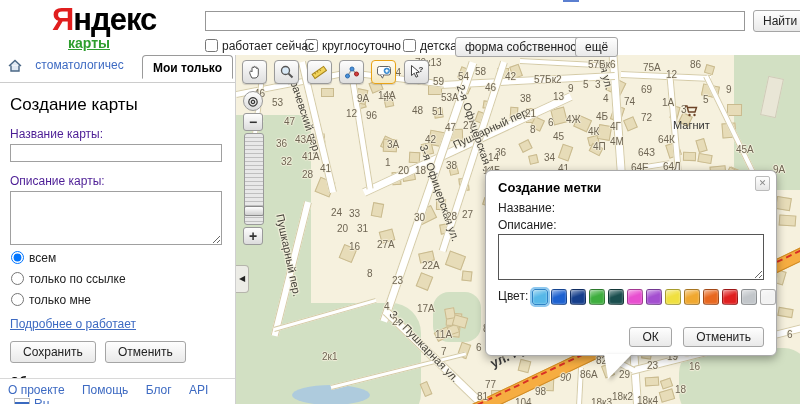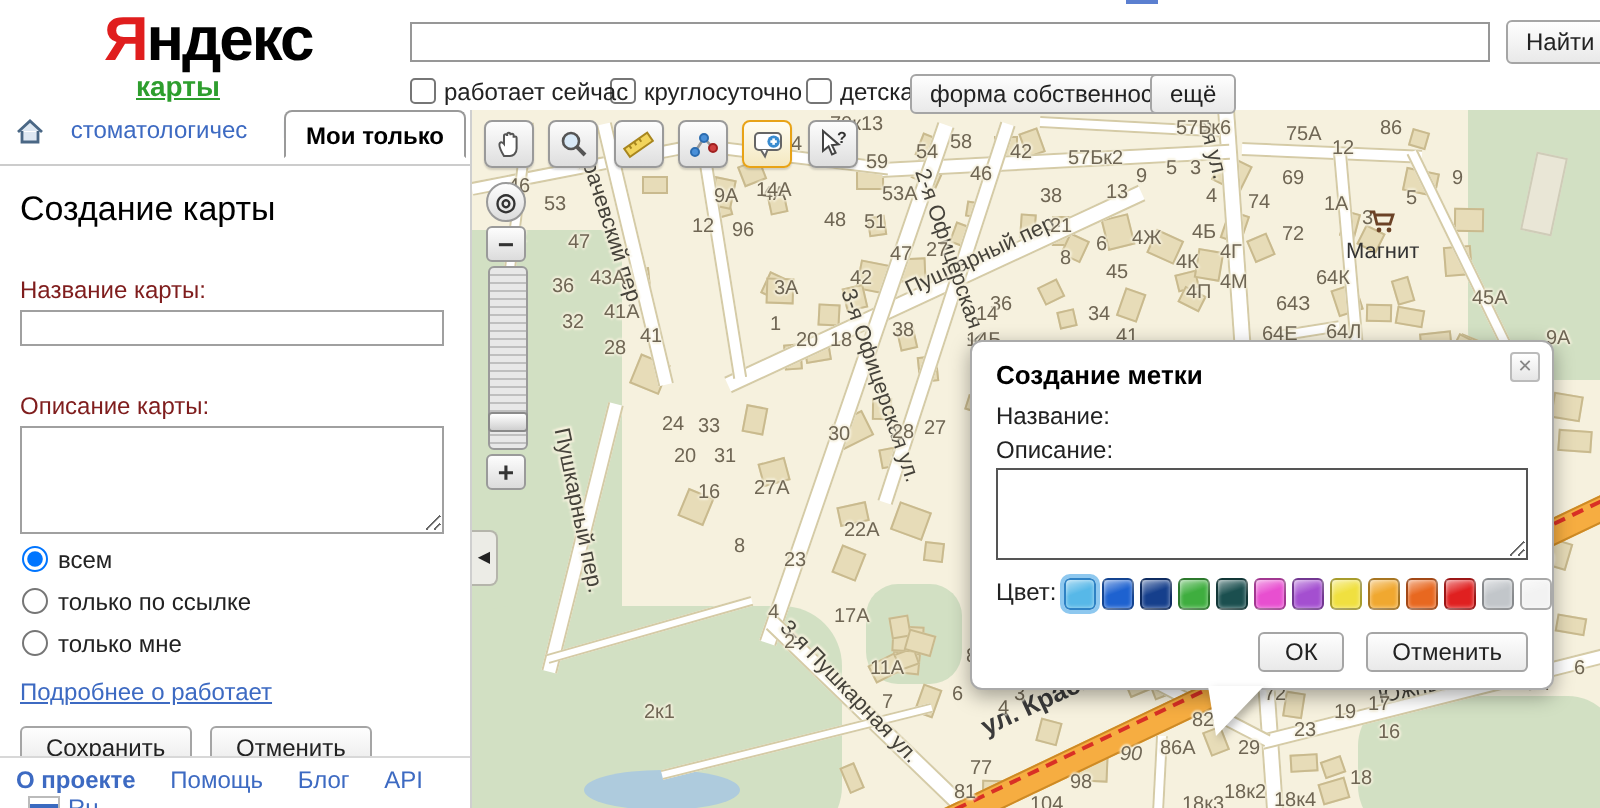--- a/index.html
+++ b/index.html
@@ -19,31 +19,31 @@
   #fb-1{position:absolute;left:575px;top:37px;}
   #content-border{position:absolute;left:0;top:54px;width:800px;height:0;border-top:1px solid #d4d4d4;z-index:1;}
   
   #sidebar{position:absolute;left:0;top:55px;width:236px;height:349px;background:#fff;z-index:15;border-right:1px solid #cfcfcf;box-sizing:border-box;}
   #tabs{position:relative;height:24px;border-bottom:1px solid #cccccc;padding-left:8px;padding-top:3px;box-sizing:content-box;}
   #tabs a{color:#3d6ac2;text-decoration:none;font-size:12px;margin-right:14px;cursor:pointer;}
   #tab-home{display:inline-block;vertical-align:-3px;margin-right:10px;cursor:pointer;}
   #tab-active{position:absolute;right:2px;top:0px;background:#fff;border:1px solid #9a9a9a;border-bottom:1px solid #fff;border-radius:4px 4px 0 0;padding:5px 10px 3px;font-weight:bold;font-size:12px;}
   #sb-body{padding:6px 10px 0 10px;}
   #sb-title{font-size:17px;font-weight:normal;margin:6px 0 10px 0;}
-  .sb-label{display:block;color:#7f1d1d;margin:23px 0 3px 0;}
+  .sb-label{display:block;color:#4c1d95;margin:12px 0 3px 0;}
   #sb-name{width:212px;height:18px;border:1px solid #a0a0a0;box-sizing:border-box;}
   #sb-desc{width:212px;height:54px;border:1px solid #a0a0a0;box-sizing:border-box;resize:both;}
   .sb-h2{font-weight:bold;font-size:12px;margin:12px 0 6px 0;}
   .radio-row{margin:3px 0 7px 0;color:#222;}
   .radio-row input{vertical-align:-2px;margin:0 5px 0 1px;}
   #access-link{display:inline-block;color:#3d6ac2;text-decoration:underline;margin:3px 0 10px 0;cursor:pointer;}
   .sb-btnrow .btn{margin-right:6px;padding:3px 12px;}
   #sb-footer{position:absolute;left:0;bottom:0;width:100%;height:21px;border-top:1px solid #d8d8d8;padding-top:4px;box-sizing:content-box;background:#fff;}
   #sb-footer a{color:#3d6ac2;text-decoration:none;margin-left:14px;cursor:pointer;}
-  #sb-footer a:first-child{margin-left:8px;font-weight:bold;}
+  #sb-footer a:first-child{margin-left:8px;}
   #flag-ru{display:inline-block;width:14px;height:9px;vertical-align:-1px;margin-left:14px;border:1px solid #bbb;
     background:linear-gradient(#fff 33%, #3a6ac0 33%, #3a6ac0 66%, #d52b1e 66%);}
   #lang{color:#3d6ac2;margin-left:4px;}
   
   #map{position:absolute;left:236px;top:55px;width:564px;height:349px;background:#f6f1de;overflow:hidden;z-index:5;cursor:default;}
   .park{position:absolute;background:#d2e0c3;border-radius:10px;z-index:1;}
   .pond{position:absolute;background:#aecbdd;border-radius:50%;z-index:1;}
   .bld{position:absolute;background:#e7dcb8;border:1px solid #c9ba8e;z-index:2;}
   .road{position:absolute;height:7px;background:#fff;border-top:1px solid #d5cba6;border-bottom:1px solid #d5cba6;transform-origin:0 50%;z-index:3;}
   .road-major{position:absolute;height:11px;background:#f6ad41;border-top:1px solid #cd8a25;border-bottom:1px solid #cd8a25;transform-origin:0 50%;z-index:3;}
@@ -71,21 +71,21 @@
   #popup-tail{position:absolute;left:118px;bottom:-24px;width:0;height:0;border-top:25px solid #fff;border-right:24px solid transparent;border-left:4px solid transparent;filter:drop-shadow(2px 2px 2px rgba(0,0,0,.25));}
   #popup-title{font-size:13px;font-weight:bold;margin:2px 0 6px 0;}
   #popup-close{position:absolute;right:6px;top:5px;width:13px;height:13px;border:1px solid #bbb;border-radius:2px;background:linear-gradient(#fff,#e5e5e5);color:#888;font-size:9px;line-height:12px;text-align:center;cursor:pointer;}
   .pp-label{display:block;margin:3px 0 2px;color:#222;}
   #pp-name{width:100%;height:18px;border:1px solid #999;box-sizing:border-box;font-size:12px;padding:1px 3px;}
   #pp-desc{width:100%;height:46px;border:1px solid #555;box-sizing:border-box;resize:both;}
   #pp-colors{margin-top:6px;white-space:nowrap;}
   #pp-colors .cl{color:#222;margin-right:4px;}
   .swatch{display:inline-block;width:14px;height:14px;border-radius:3px;border:1px solid rgba(0,0,0,.3);vertical-align:middle;margin-right:3px;cursor:pointer;box-shadow:inset 0 0 2px rgba(255,255,255,.6);}
   .swatch.sel{outline:2px solid #8ec8ef;border-color:#2f82c4;}
-  #pp-btns{text-align:right;margin-top:11px;}
+  #pp-btns{text-align:right;margin-top:22px;}
   #pp-btns .btn{margin-left:8px;padding:2px 12px;}
 </style>
 </head>
 <body>
 
 <div id="header">
   <div id="logo"><span class="ya">Я</span><span>ндекс</span></div>
   <a id="maps-link">карты</a>
   <div id="top-stub"></div>
   <input id="search-input" value="" style="">

